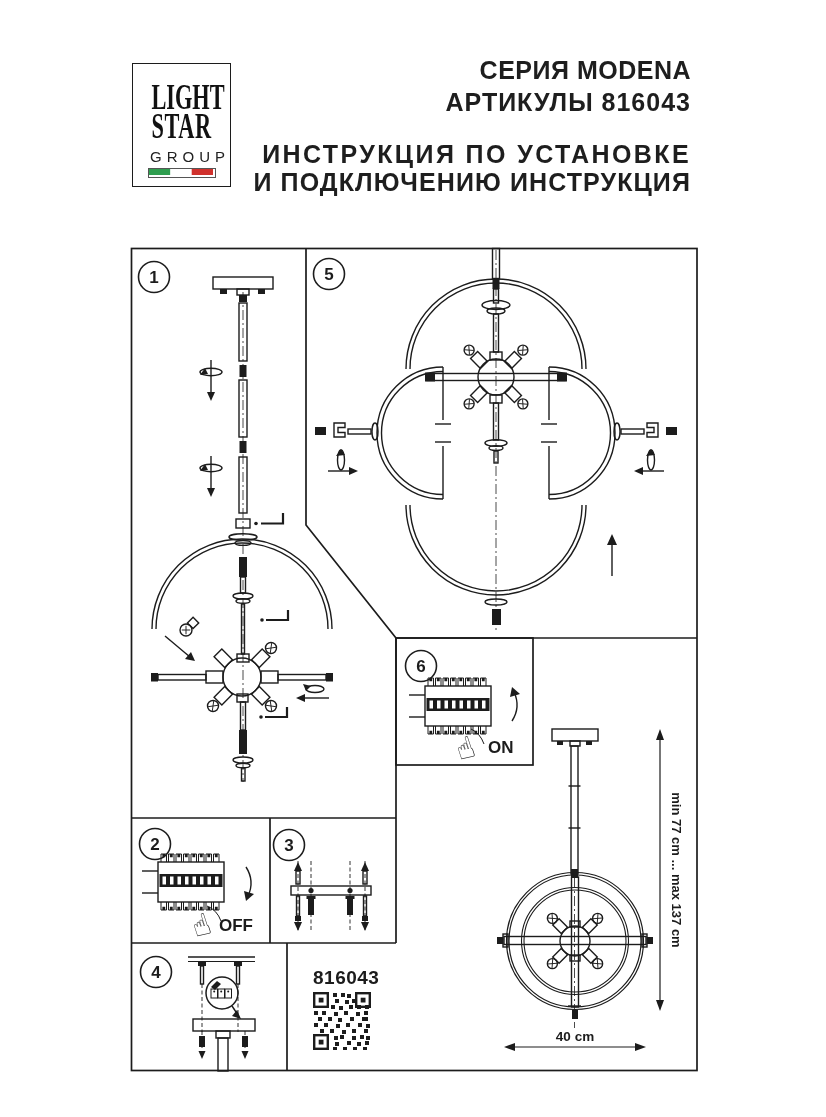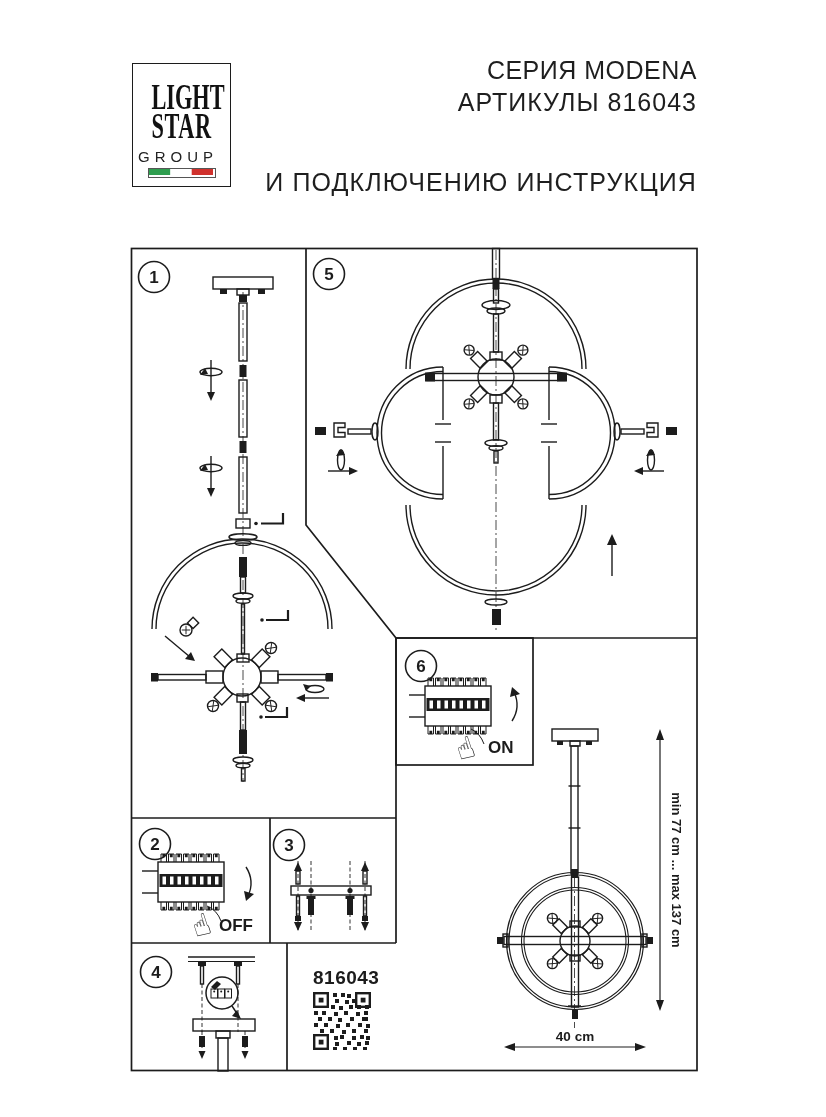--- a/index.html
+++ b/index.html
@@ -1,28 +1,28 @@
 <!DOCTYPE html>
 <html><head>
 <meta charset="utf-8">
 <style>
   html,body{margin:0;padding:0;background:#fff;}
   .page{position:relative;width:826px;height:1117px;background:#ffffff;overflow:hidden;
         font-family:"Liberation Sans",sans-serif;color:#1c1c1c;}
-  .hdr{position:absolute;right:129px;font-weight:normal;white-space:nowrap;color:#1e1e1e;}
+  .hdr{position:absolute;right:135px;font-weight:bold;white-space:nowrap;color:#1e1e1e;}
   .hl1{top:56px;font-size:25px;letter-spacing:0.5px;}
   .hl2{top:88px;font-size:25px;letter-spacing:1px;}
   .hl3{top:140px;font-size:25px;letter-spacing:2.4px;}
   .hl4{top:168px;font-size:25px;letter-spacing:1.1px;}
   .logo-box{position:absolute;left:132px;top:63px;width:97px;height:122px;border:1.6px solid #1c1c1c;background:#fff;}
   .logo-w{position:absolute;left:0;right:0;text-align:center;font-family:"Liberation Serif",serif;
           font-weight:bold;color:#111;}
   .logo-w1{top:15px;font-size:36px;transform:scaleX(0.62);line-height:1;}
   .logo-w2{top:44px;font-size:36px;transform:scaleX(0.62);letter-spacing:1px;line-height:1;}
-  .logo-g{position:absolute;top:84px;left:0;right:0;text-align:left;font-size:15px;
+  .logo-g{position:absolute;top:84px;left:0;right:0;text-align:right;font-size:15px;
           letter-spacing:5px;text-indent:5px;color:#222;font-family:"Liberation Sans",sans-serif;}
   .logo-flag{position:absolute;top:104px;left:15px;width:66px;height:8px;border:1px solid #555;line-height:0;}
   .sheet{position:absolute;left:0;top:0;}
   svg text{font-family:"Liberation Sans",sans-serif;font-weight:bold;fill:#1c1c1c;stroke:none;}
   svg .hand{font-family:"DejaVu Sans",sans-serif;font-weight:normal;}
 </style>
 </head>
 <body>
 
 <div class="page">
@@ -35,20 +35,21 @@
       <svg width="64" height="6" viewBox="0 0 64 6">
         <rect x="0" y="0" width="21.4" height="6" fill="#2f9e4f"></rect>
         <rect x="21.4" y="0" width="21.3" height="6" fill="#ffffff"></rect>
         <rect x="42.7" y="0" width="21.3" height="6" fill="#d0312d"></rect>
       </svg>
     </div>
   </div>
 
   <div class="hdr hl1">СЕРИЯ MODENA</div>
   <div class="hdr hl2">АРТИКУЛЫ 816043</div>
+  <div class="hdr hl3">ИНСТРУКЦИЯ ПО УСТАНОВКЕ</div>
   <div class="hdr hl4">И ПОДКЛЮЧЕНИЮ ИНСТРУКЦИЯ</div>
 
   <svg class="sheet" width="826" height="1117" viewBox="0 0 826 1117" stroke="#1c1c1c" fill="none" stroke-width="1.4">
 
     <defs>
       <g id="breaker">
         <line x1="-16" y1="9" x2="0" y2="9"></line>
         <line x1="-16" y1="31" x2="0" y2="31"></line>
         <rect x="0" y="0" width="66" height="40"></rect>
         <path d="M3 0 V-8 H8.5 V0 M10.5 0 V-8 H16 V0 M18 0 V-8 H23.5 V0 M25.5 0 V-8 H31 V0 M33 0 V-8 H38.5 V0 M40.5 0 V-8 H46 V0 M48 0 V-8 H53.5 V0 M55.5 0 V-8 H61 V0" stroke-width="1"></path>

